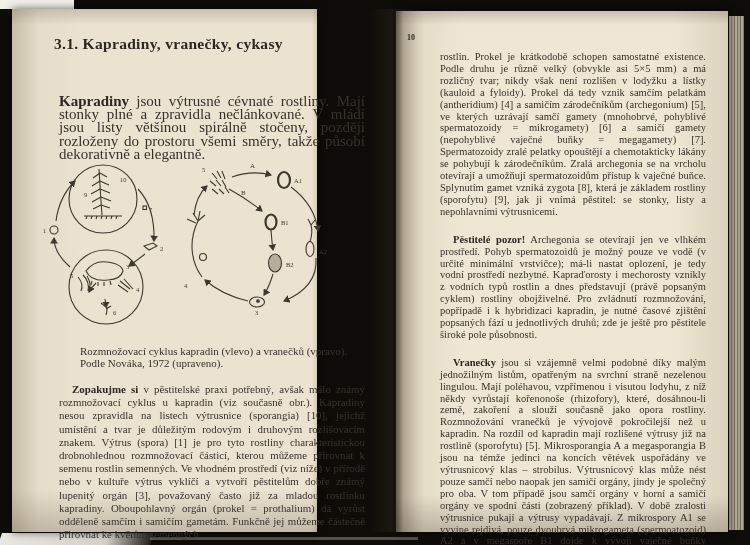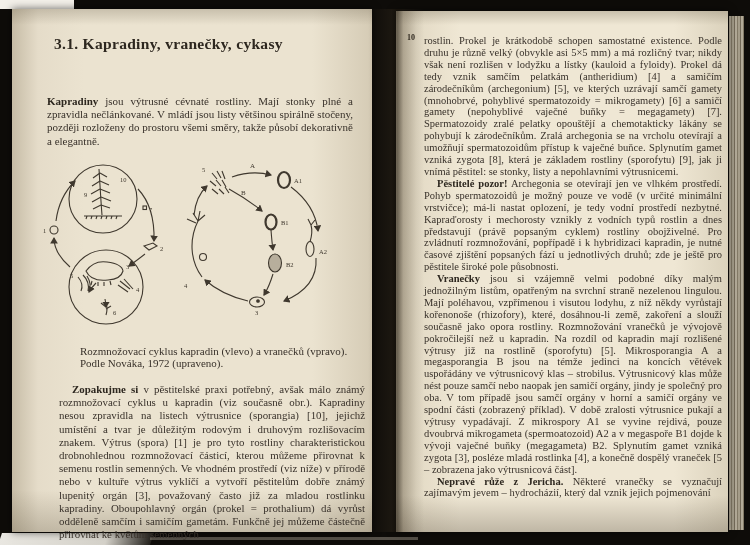--- a/index.html
+++ b/index.html
@@ -5,21 +5,21 @@
   html,body{margin:0;padding:0;}
   body{
     width:750px;height:545px;position:relative;overflow:hidden;
     background:#0e0c09;
     font-family:"Liberation Serif", serif;
   }
   .noselect{user-select:none;}
   
   .page{position:absolute;box-shadow:0 0 8px rgba(0,0,0,.6);}
   .page-left{
-    left:12px;top:9px;width:360px;height:523px;
+    left:12px;top:9px;width:305px;height:523px;
     background:
       linear-gradient(to bottom, rgba(110,100,80,.28), rgba(0,0,0,0) 16px),
       linear-gradient(to bottom, rgba(0,0,0,0) 92%, rgba(90,80,60,.28)),
       linear-gradient(to right, #c6bca6 0, #e5dcc9 26px, #ebe3d0 72px, #ebe3d0 300px, #d5cbb5 100%);
   }
   .page-right{
     left:396px;top:11px;width:332px;height:521px;
     background:
       linear-gradient(to bottom, rgba(110,100,80,.30), rgba(0,0,0,0) 14px),
       linear-gradient(to bottom, rgba(0,0,0,0) 93%, rgba(80,70,55,.30)),
@@ -43,40 +43,40 @@
   .streak-b{position:absolute;left:150px;top:537px;width:268px;height:3px;
     background:#8f897c;opacity:.55;}
   
   .ink{color:#38312a;}
   .lead{font-weight:bold;color:#2d271f;}
   h1.heading{
     position:absolute;left:42px;top:26px;margin:0;
     font-size:15.5px;font-weight:bold;letter-spacing:.3px;color:#2d271f;
   }
   .lp-intro{
-    position:absolute;left:35px;top:86px;width:306px;margin:0;
-    font-size:11px;line-height:13.2px;text-align:justify;
+    position:absolute;left:47px;top:86px;width:306px;margin:0;
+    font-size:15px;line-height:13.2px;text-align:justify;
   }
   .figure-wrap{position:absolute;left:14px;top:150px;width:350px;height:184px;}
   .fig-caption{
     position:absolute;left:68px;top:336px;width:274px;margin:0;
     font-size:11px;line-height:12px;text-align:left;
   }
   .lp-para2{
     position:absolute;left:35px;top:362px;width:306px;margin:12px;
     font-size:10.9px;line-height:13.2px;text-align:justify;text-indent:13px;
   }
   .page-number{
     position:absolute;left:11px;top:22px;font-size:8px;font-weight:bold;color:#2d271f;
   }
   .rp-text{
     position:absolute;left:28px;top:24px;width:298px;
     font-size:10.5px;line-height:11.9px;text-align:justify;
   }
-  .rp-text p{margin:0;font-family:Liberation Serif, serif;}
+  .rp-text p{margin:16px;font-family:Liberation Serif, serif;}
   .rp-text p.indent{text-indent:13px;}
   svg text{font-family:"Liberation Serif", serif;fill:#3f382e;font-size:6.5px;}
   svg .lbl-big{font-size:7px;}
 </style>
 </head>
 <body class="noselect">
 
 <div class="sliver-top"></div>
 <div class="streak-a"></div>
 <div class="streak-b"></div>

